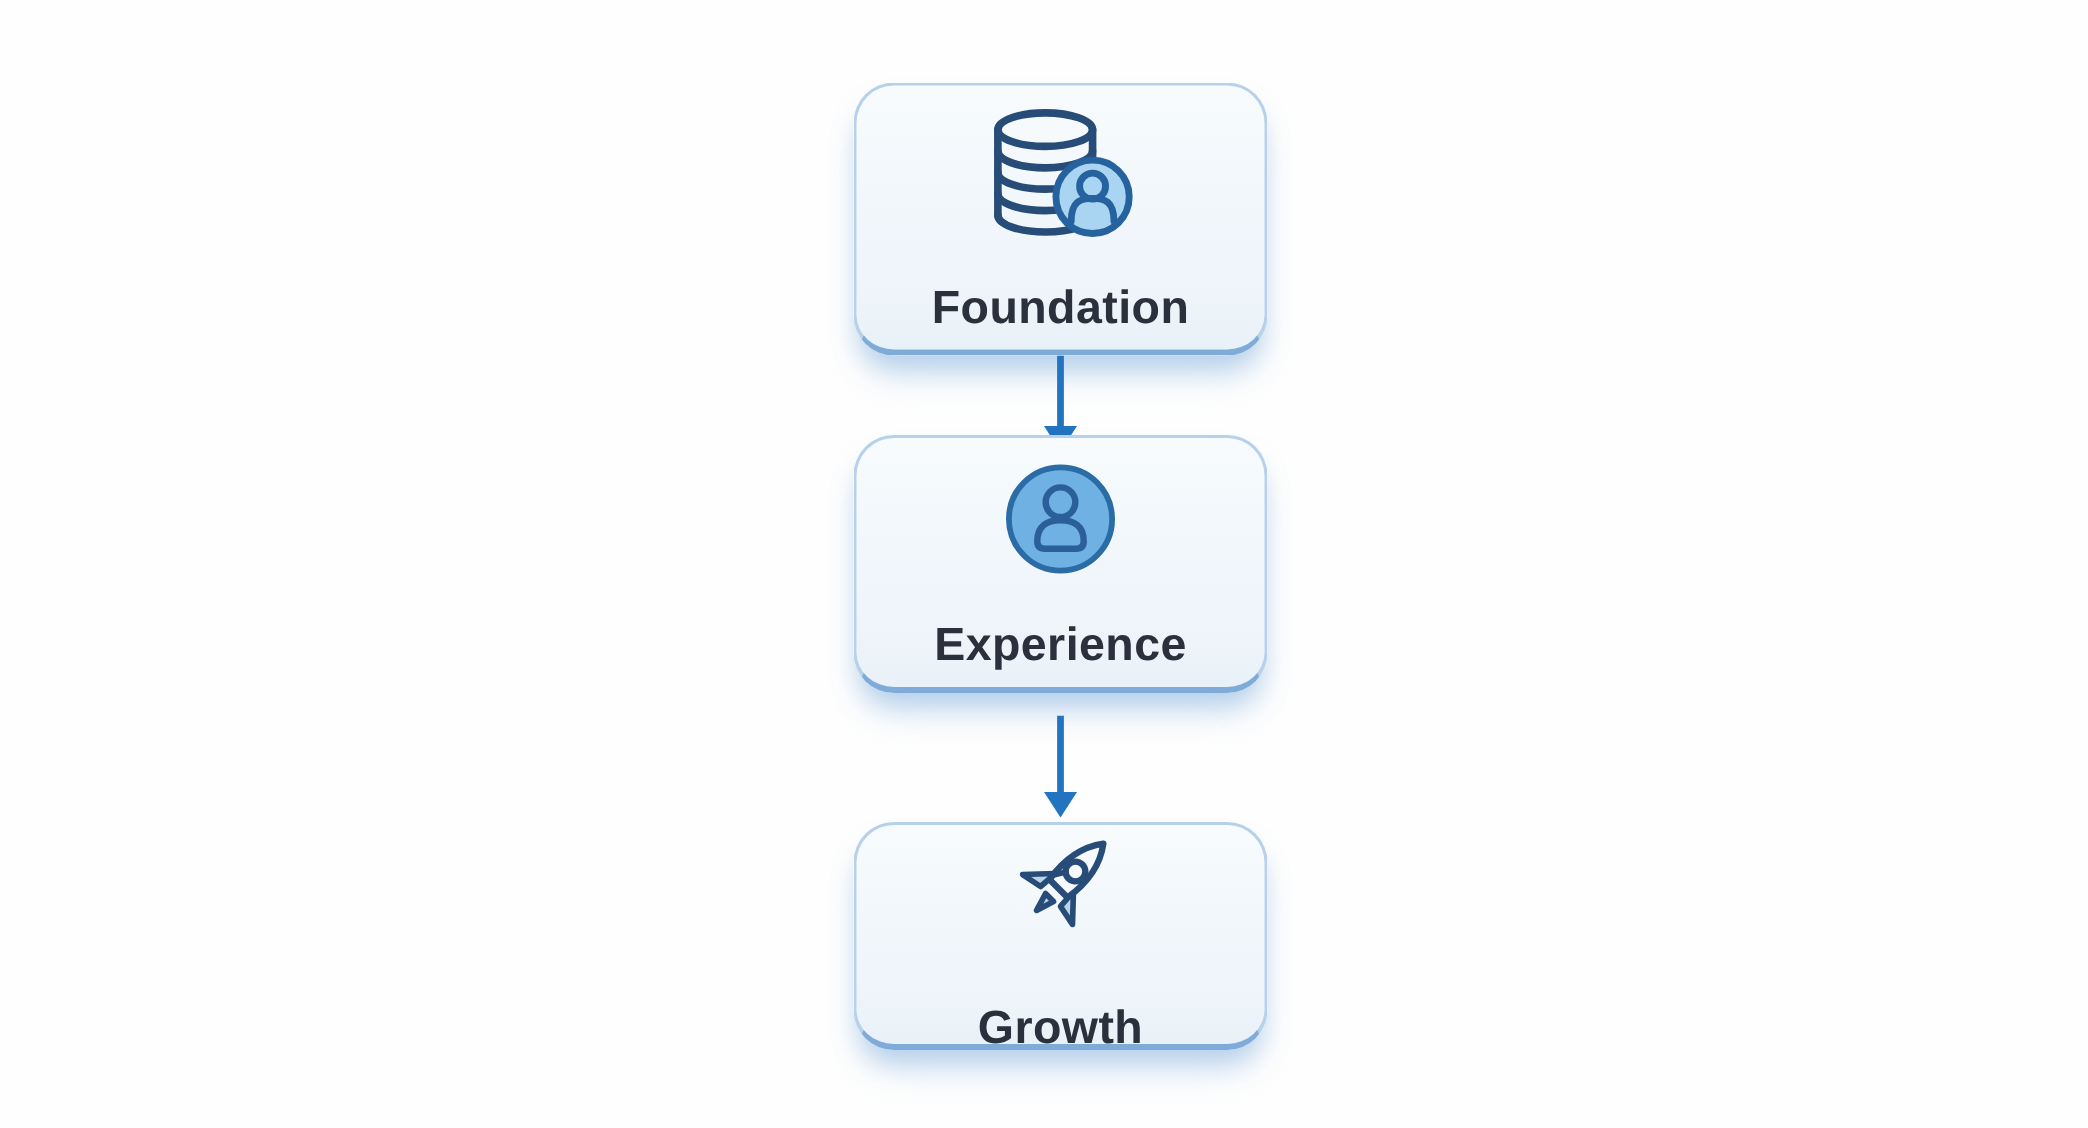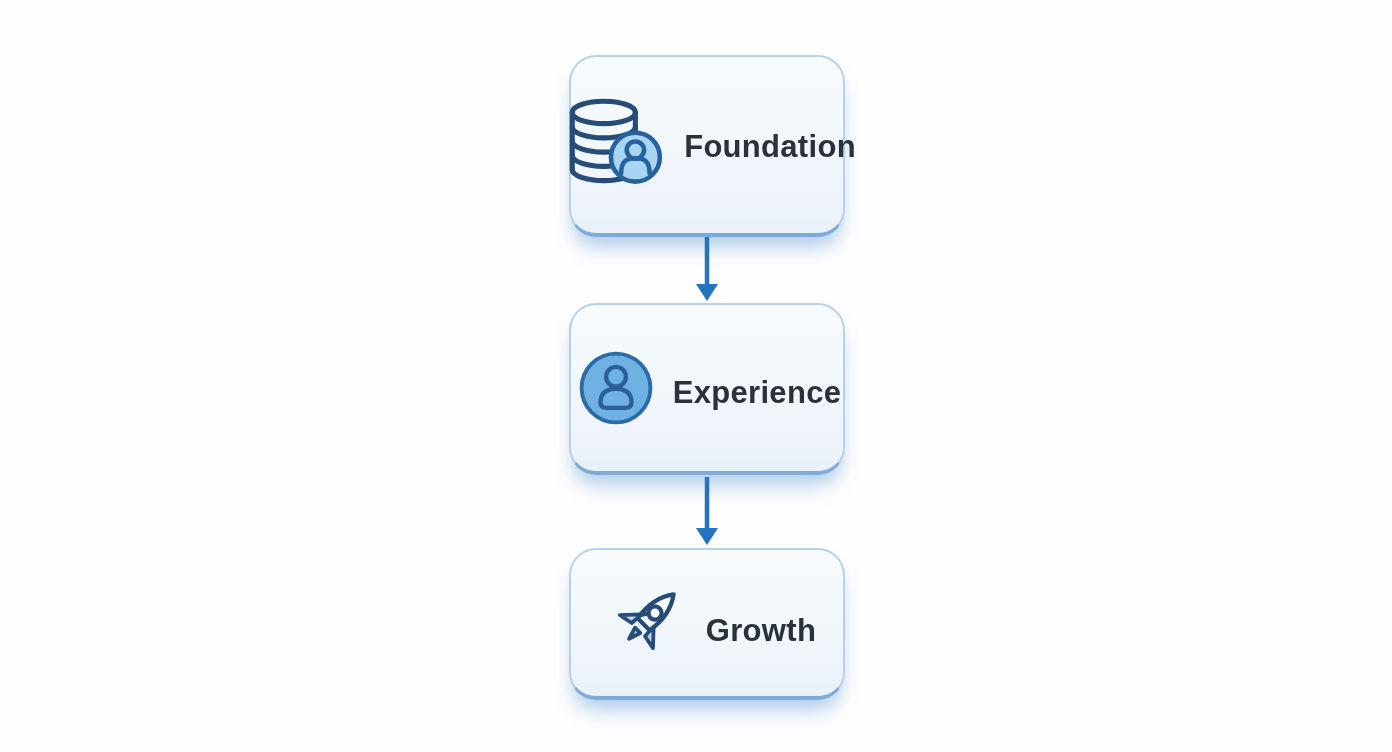--- a/index.html
+++ b/index.html
@@ -26,27 +26,27 @@
     left: 0;
     width: 276px;
     box-sizing: border-box;
     background: linear-gradient(180deg, #f7fbfd 0%, #eef4fa 78%, #e9f1f8 100%);
     border: 2px solid #b7d1ea;
     border-bottom: 4px solid #7fabd9;
     border-radius: 27px;
     box-shadow: 0 12px 16px -4px rgba(150, 188, 226, 0.55),
                 0 18px 26px -8px rgba(170, 200, 232, 0.45);
     display: flex;
-    flex-direction: row;
+    flex-direction: column;
     align-items: center;
     justify-content: center;
     gap: 14px;
   }
   .node-foundation { top: 55px;  height: 182px; }
-  .node-experience { top: 303px; height: 172px; }
+  .node-experience { top: 290px; height: 172px; }
   .node-growth     { top: 548px; height: 152px; }
 
   .node-label {
     font-size: 31px;
     font-weight: 700;
     color: #2b313c;
     letter-spacing: 0.3px;
     line-height: 1.1;
     text-align: center;
   }

